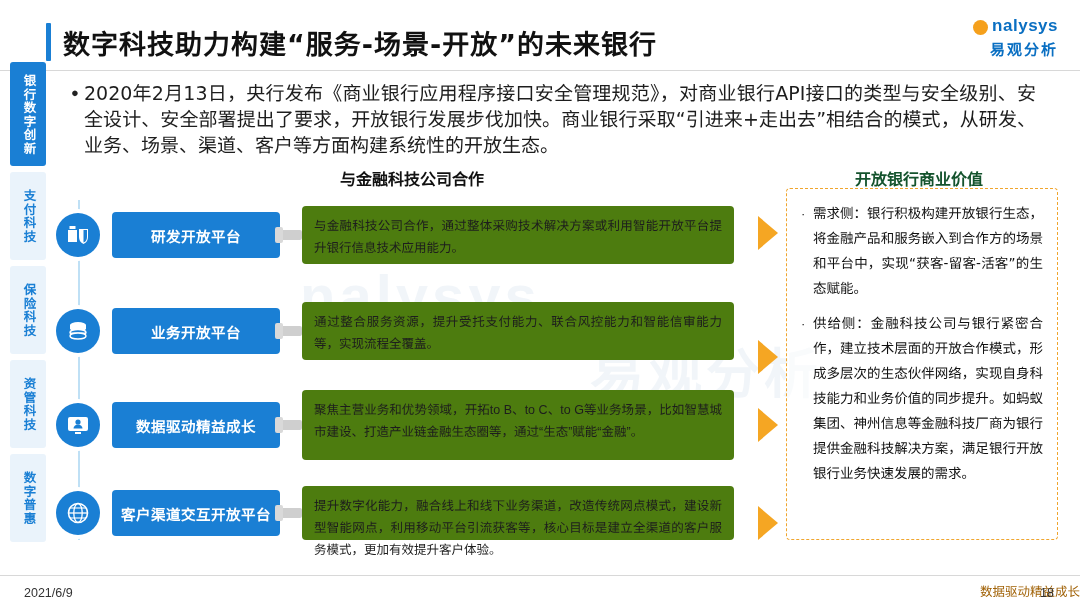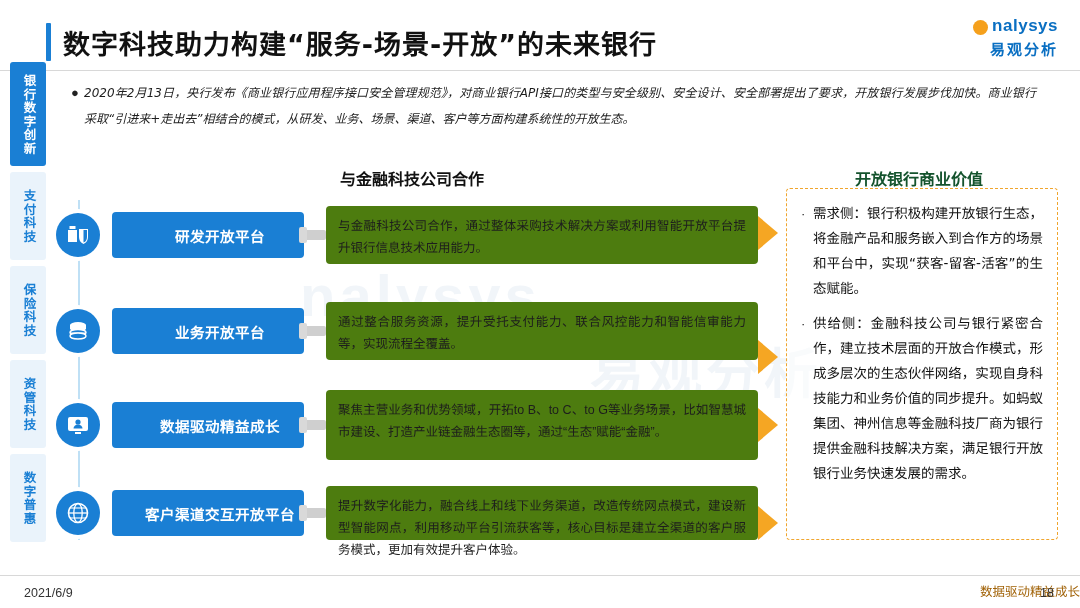--- a/index.html
+++ b/index.html
@@ -73,24 +73,23 @@
   }
   
   .intro{
     position:absolute;left:66px;top:80px;width:970px;z-index:3;
     display:flex;
   }
   .intro-bullet{
     width:18px;flex:0 0 18px;font-size:13px;color:#222;line-height:26px;text-align:center;
   }
   .intro-text{
-    font-size:12px;line-height:26px;color:#1d1d1d;
+    font-size:19px;line-height:26px;color:#1d1d1d;
     font-family:"DejaVu Sans","Liberation Sans",sans-serif;
     text-align:justify;
-    font-style:italic;
   }
   
   .sec-left-title{
     position:absolute;left:340px;top:166px;z-index:3;
     font-size:16px;font-weight:bold;color:#111;
   }
   .sec-right-title{
     position:absolute;left:855px;top:166px;z-index:3;
     font-size:16px;font-weight:bold;color:#14532d;
   }
@@ -108,21 +107,20 @@
     display:flex;align-items:center;justify-content:center;
     flex:0 0 44px;
     box-shadow:0 0 0 4px #ffffff;
   }
   .row-label{
     width:168px;height:46px;margin-left:12px;
     background:#1a7fd4;color:#ffffff;border-radius:4px;
     display:flex;align-items:center;justify-content:center;
     font-size:14.5px;font-weight:bold;letter-spacing:0.5px;
     flex:0 0 168px;
-    padding-left:24px;
   }
   .connector{
     width:22px;height:10px;flex:0 0 22px;
     background:#cfcfcf;border-radius:2px;
     position:relative;
   }
   .connector:before{
     content:"";position:absolute;left:-5px;top:-3px;
     width:8px;height:16px;background:#d9d9d9;border-radius:2px;
   }

